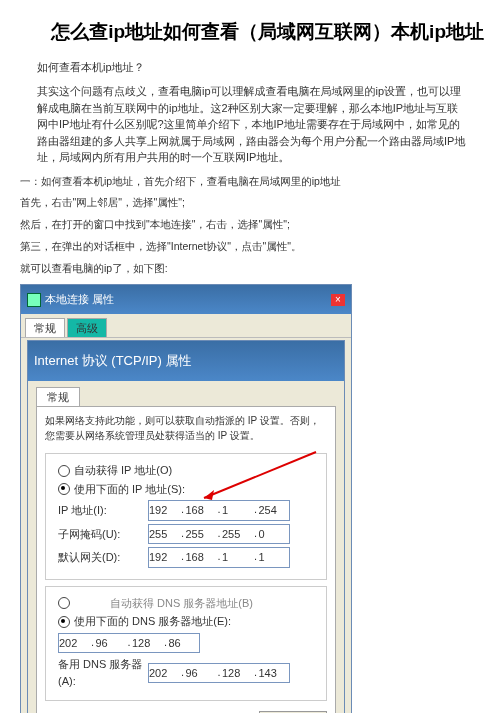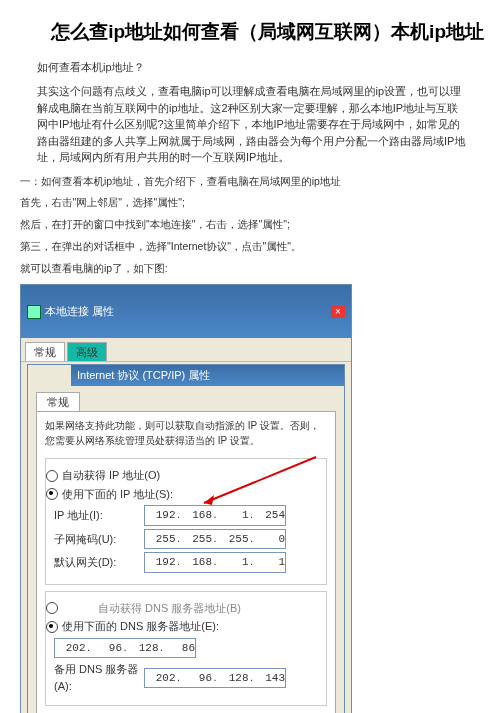--- a/index.html
+++ b/index.html
@@ -36,21 +36,21 @@
     border: 1px solid #6b8bb5;
     background: #ece9d8;
     font-family: "SimSun", Arial, sans-serif;
     font-size: 11px;
     position: relative;
   }
   .titlebar {
     background: linear-gradient(#3a6ea5,#4b87c8);
     color: #fff;
     font-size: 11px;
-    padding: 18px 6px;
+    padding: 6px 6px;
     display:flex;
     align-items:center;
     justify-content:space-between;
   }
   .tb-left { display:flex; align-items:center; gap:4px;}
   .tb-icon { width:12px;height:12px;background:#7fb; border:1px solid #063; }
   .tb-btn { width:14px;height:12px;background:#e33;display:inline-flex;align-items:center;justify-content:center;color:#fff;font-size:10px;}
   .tabstrip {
     display:flex;
     background:#ece9d8;
@@ -67,23 +67,22 @@
   }
   .tab.active { background:#fff; }
   .inner-win {
     margin:2px 6px 8px 6px;
     border:1px solid #6b8bb5;
     background:#ece9d8;
   }
   .inner-title {
     background: linear-gradient(#3a6ea5,#4b87c8);
     color:#fff;
-    padding:2px 6px;
-    font-size:11px;
-    margin-left:43px;
+    padding:10px 6px;
+    font-size:13px;
   }
   .inner-body {
     background:#ece9d8;
   }
   .inner-tab {
     border:1px solid #aaa;
     border-bottom:none;
     display:inline-block;
     padding:1px 10px;
     margin:6px 0 0 8px;
@@ -97,55 +96,55 @@
     padding:6px 8px 10px 8px;
   }
   .desc {
     font-size:10px;
     color:#333;
     margin-bottom:10px;
   }
   .group {
     border:1px solid #ccc;
     margin:6px 0;
-    padding:6px 8px 8px 0;
+    padding:6px 8px 8px 12px;
     position:relative;
   }
   .radio-row {
     display:flex;
     align-items:center;
     gap:4px;
     font-size:11px;
     margin:2px 0;
   }
   .radio {
     width:10px;height:10px;border:1px solid #444;border-radius:50%;display:inline-block;position:relative;
   }
   .radio.checked::after{
     content:"";position:absolute;left:2px;top:2px;width:4px;height:4px;background:#000;border-radius:50%;
   }
   .form-row {
     display:flex;
     align-items:center;
-    margin:3px 8px;
+    margin:3px 0;
     font-size:11px;
   }
   .form-row .lbl { width:90px; }
   .ipbox {
     display:flex;
     border:1px solid #7a96bf;
     background:#fff;
     width:140px;
     font-size:11px;
   }
   .ipcell {
     flex:1;
-    text-align:right;
+    text-align:left;
     padding:1px 0;
-    font-family:Liberation Mono, monospace;
+    font-family:Liberation Sans, sans-serif;
   }
   .ipdot {
     width:6px;text-align:center;
   }
   .arrow {
     position:absolute;
     pointer-events:none;
   }
   .arrow svg { overflow:visible;}
   .watermark {

